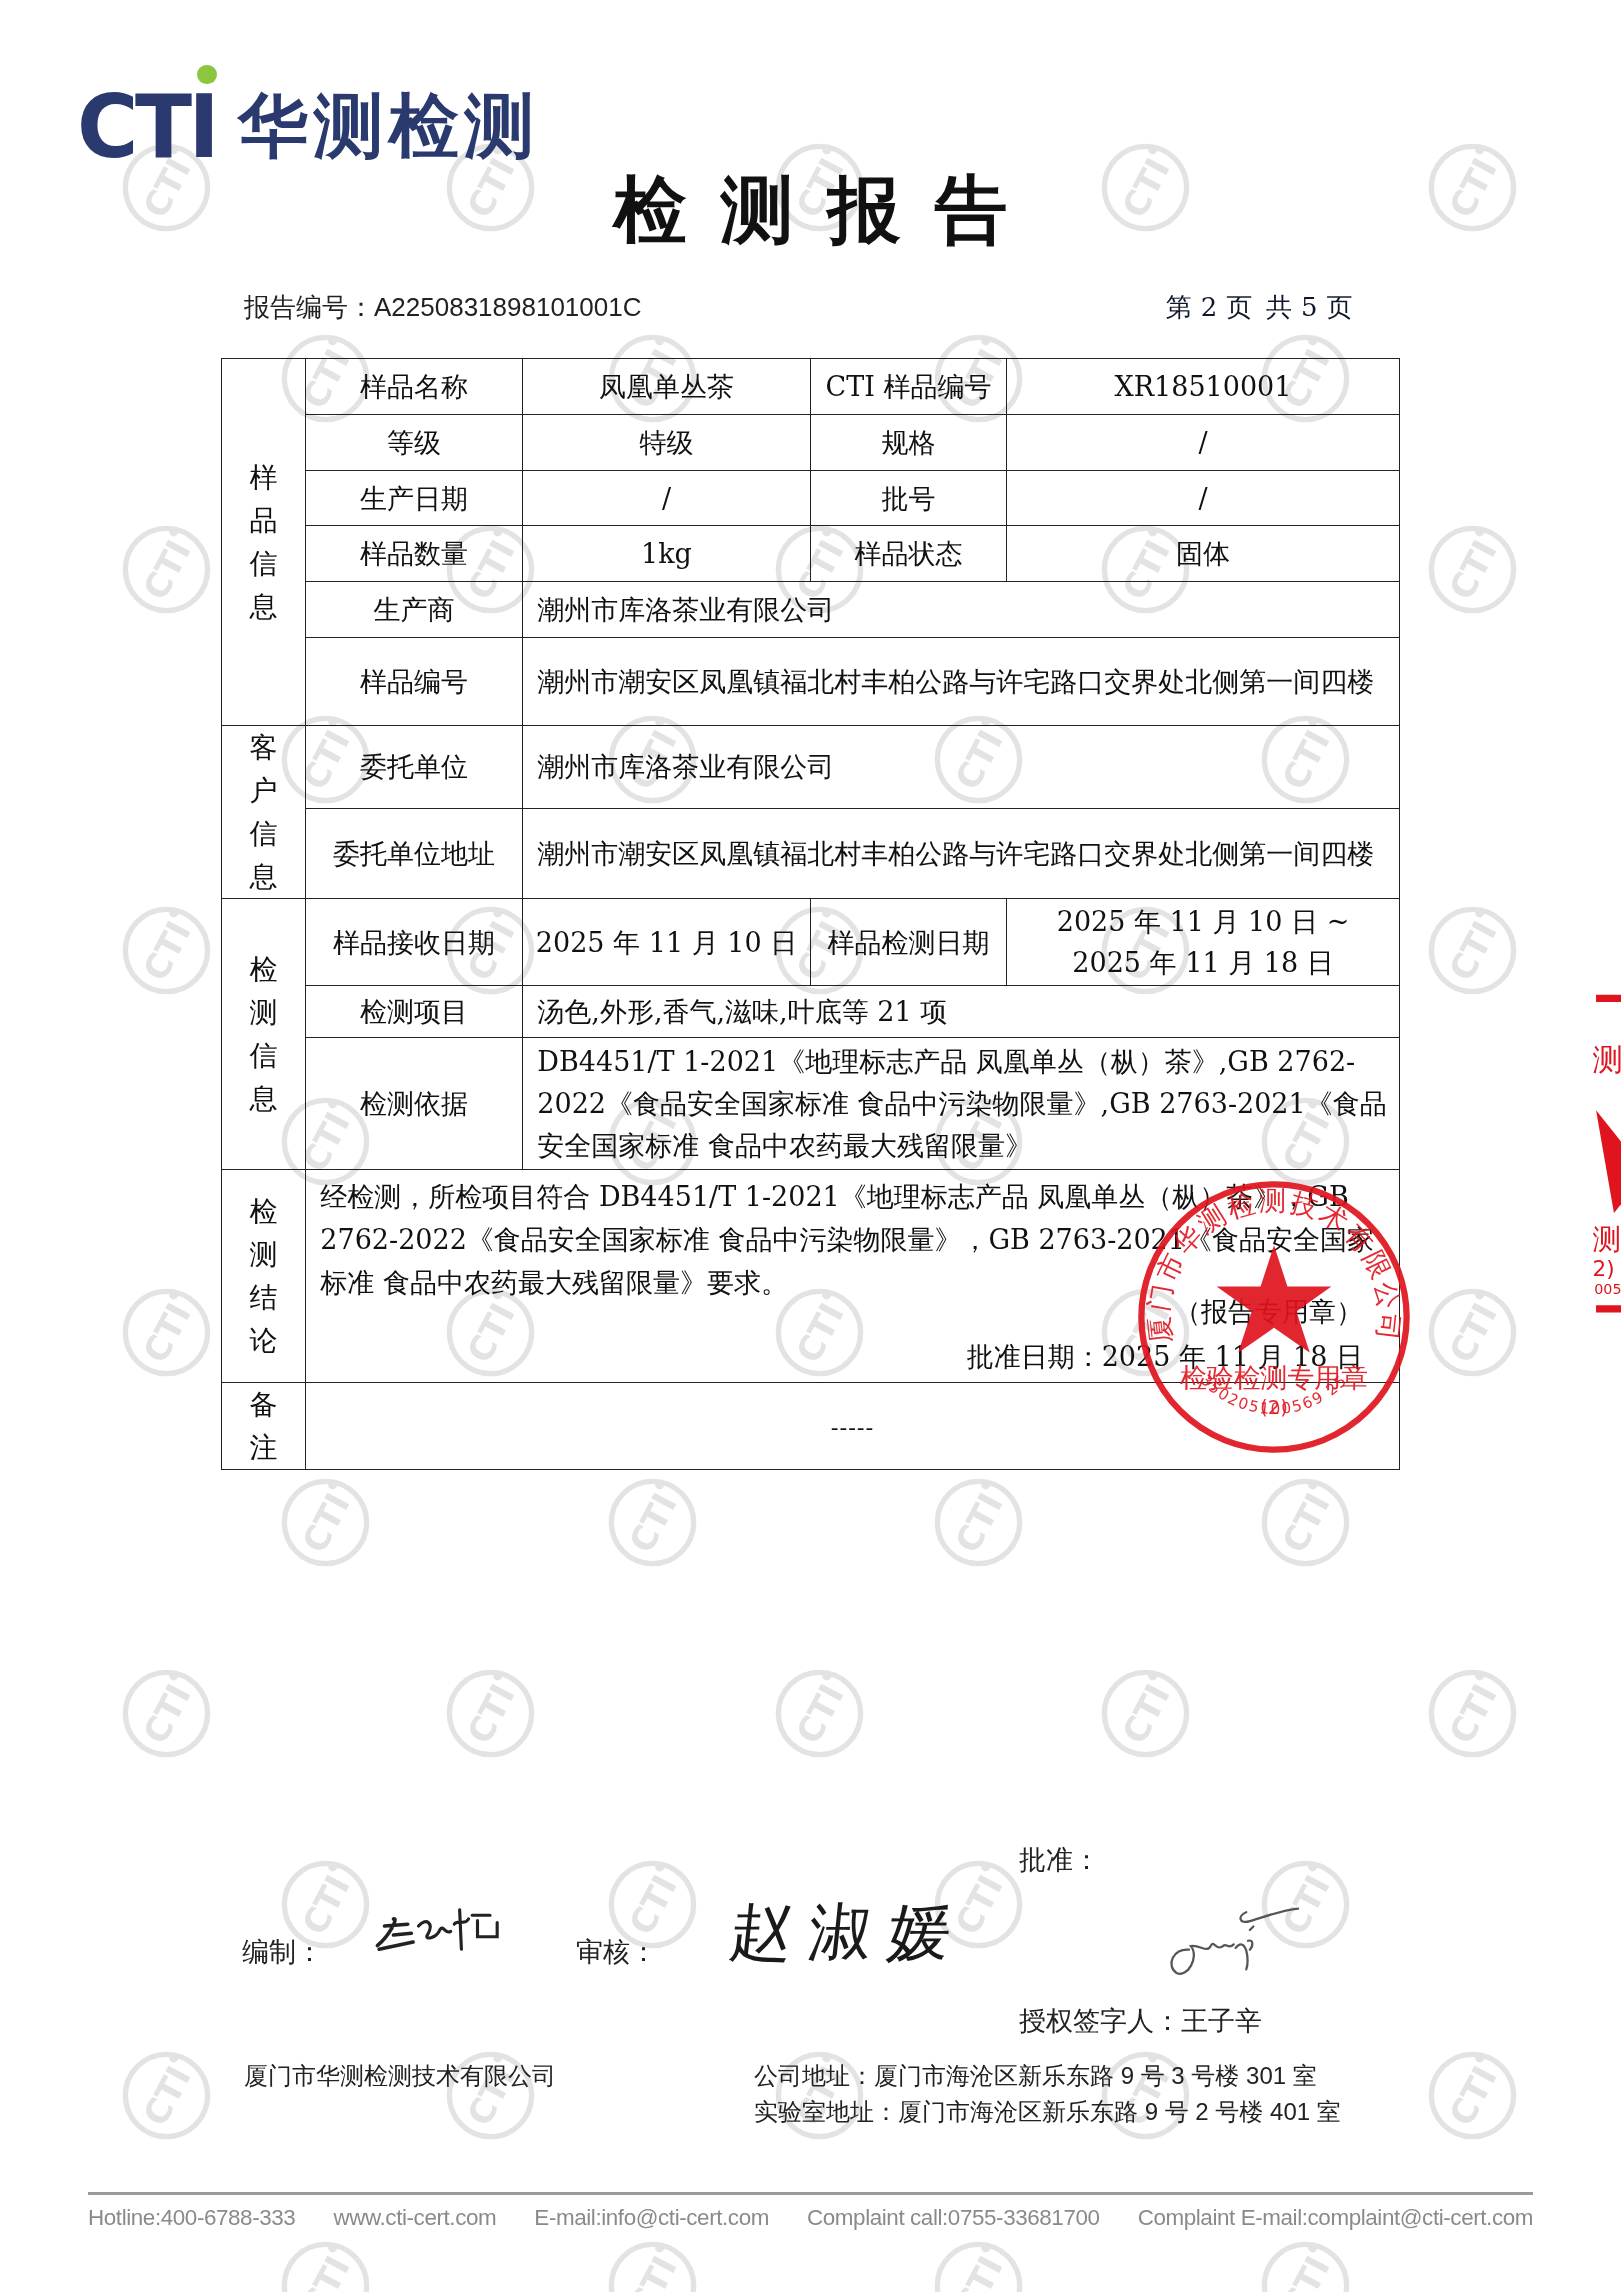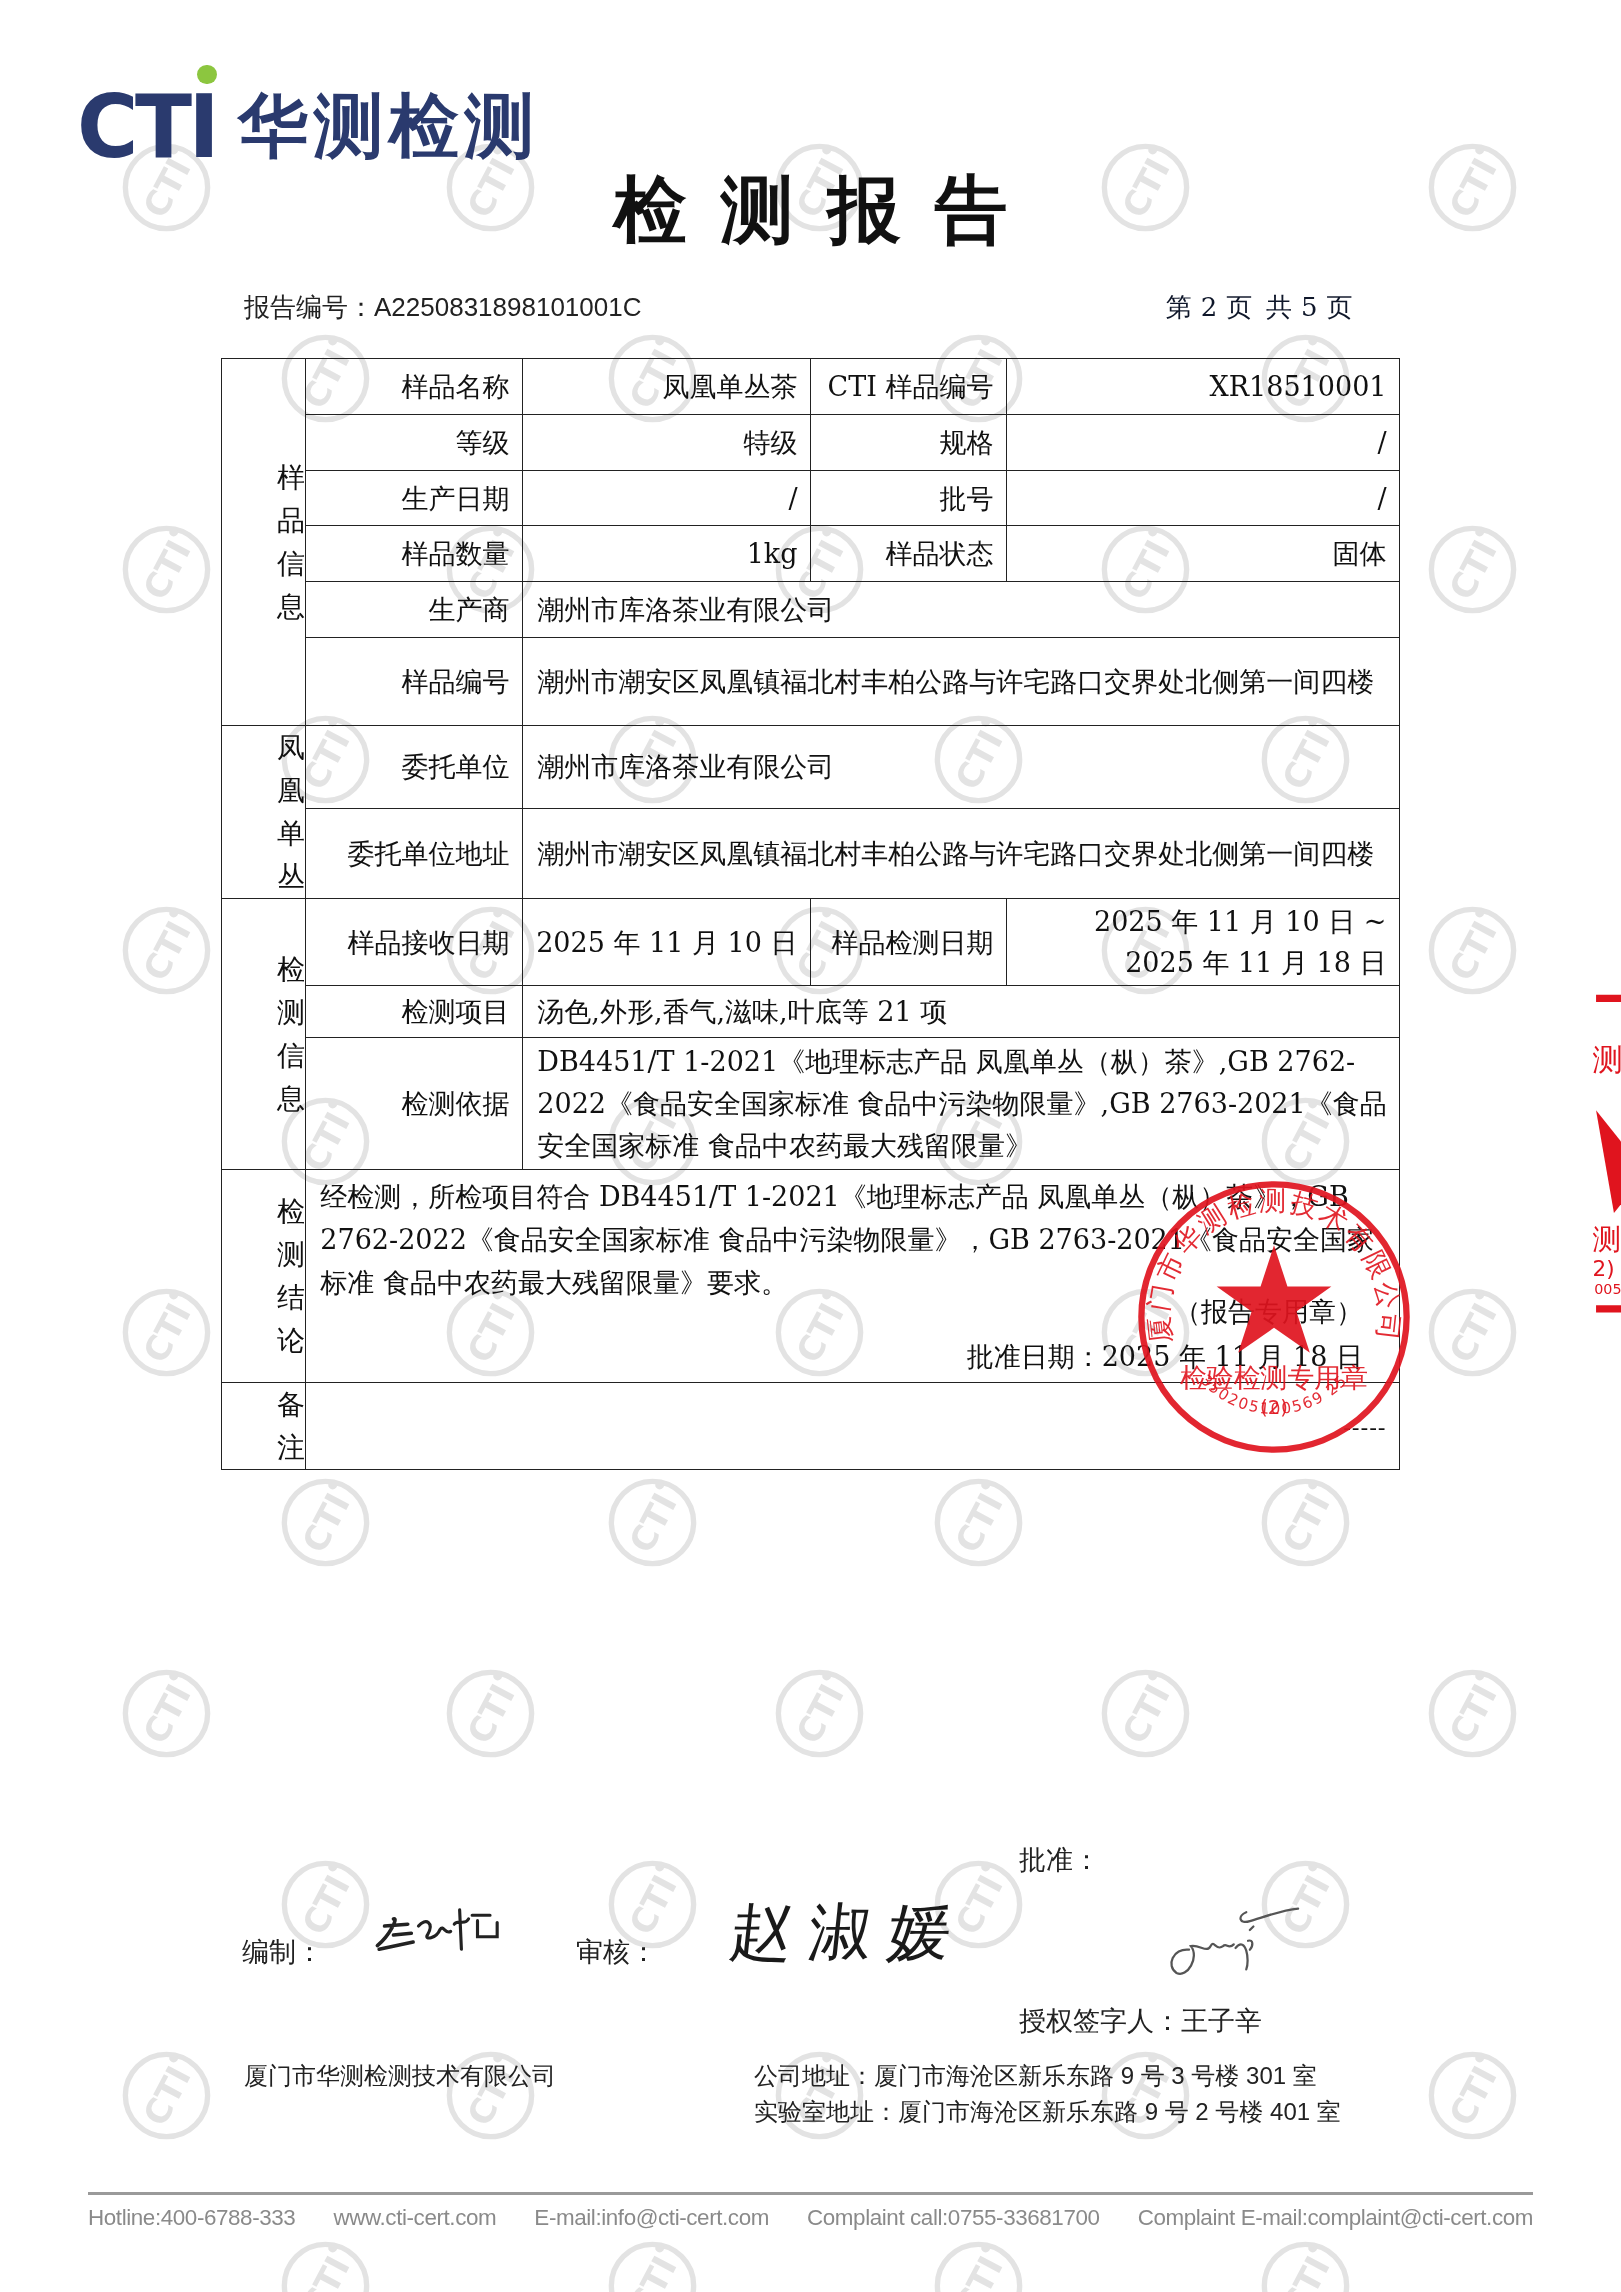--- a/index.html
+++ b/index.html
@@ -15,21 +15,21 @@
   .logo-dot { position:absolute; left:120px; top:1.8px; width:19.7px; height:19.7px; border-radius:50%; background:#8cc63f; }
   .logo-cn { position:absolute; left:161px; top:27px; font-family:"DejaVu Sans","Liberation Sans",sans-serif; font-weight:bold;
              font-size:70px; color:#2a3a6e; line-height:73px; letter-spacing:5.4px; white-space:nowrap; }
   .title { left:0; width:1621px; top:166px; text-align:center; font-size:73px; font-weight:bold; letter-spacing:34px; padding-left:34px; box-sizing:border-box; line-height:86px; }
   .report-no { left:244px; top:290px; font-family:"Liberation Sans","DejaVu Sans",sans-serif; font-size:26px; color:#222; }
   .page-no { right:264px; top:290px; font-size:26px; color:#0f172a; word-spacing:5.4px; }
   .page-no span { margin:0 4.5px; }
   
   table.rpt { position:absolute; left:221px; top:358px; width:1179px; border-collapse:collapse; z-index:2;
               font-size:27px; table-layout:fixed; }
-  table.rpt td { border:1.8px solid #222; padding:0 12.5px; text-align:right; vertical-align:middle; line-height:41px; }
+  table.rpt td { border:1.8px solid #222; padding:0 12.5px; text-align:center; vertical-align:middle; line-height:41px; }
   table.rpt td.sec { width:56px; padding:0; font-size:28px; line-height:43px; }
   table.rpt td.left { text-align:left; padding-left:14.3px; }
   .sec-label { display:inline-block; width:30px; word-break:break-all; }
   .concl { position:relative; text-align:left !important; vertical-align:top !important; padding:5.4px 14.3px 0 14.3px !important; }
   .concl-text { line-height:43px; }
   .concl-stamp { position:absolute; right:36px; top:120px; text-align:right; line-height:43px; }
   .concl-stamp .approve { margin-top:1.8px; }
   .remark-dash { letter-spacing:0.9px; font-size:23px; }
   
   .stamp { position:absolute; left:1136px; top:1179px; width:276px; height:276px; z-index:3; pointer-events:none; }
@@ -480,21 +480,21 @@
   <tr style="height:56px">
     <td>生产商</td>
     <td colspan="3" class="left">潮州市库洛茶业有限公司</td>
   </tr>
   <tr style="height:88px">
     <td>样品编号</td>
     <td colspan="3" class="left">潮州市潮安区凤凰镇福北村丰柏公路与许宅路口交界处北侧第一间四楼</td>
   </tr>
 
   <tr style="height:82px">
-    <td class="sec" rowspan="2"><span class="sec-label">凤凰单丛</span></td>
+    <td class="sec" rowspan="2"><span class="sec-label">客户信息</span></td>
     <td>委托单位</td>
     <td colspan="3" class="left">潮州市库洛茶业有限公司</td>
   </tr>
   <tr style="height:89px">
     <td>委托单位地址</td>
     <td colspan="3" class="left">潮州市潮安区凤凰镇福北村丰柏公路与许宅路口交界处北侧第一间四楼</td>
   </tr>
 
   <tr style="height:87px">
     <td class="sec" rowspan="3"><span class="sec-label">检测信息</span></td>

